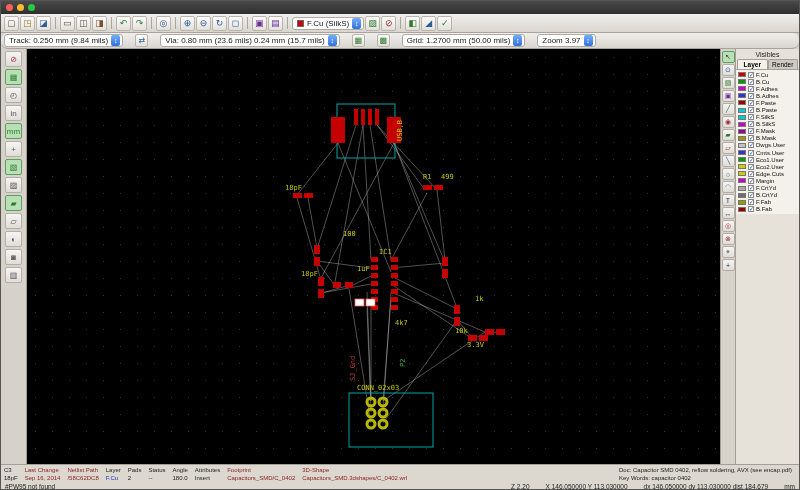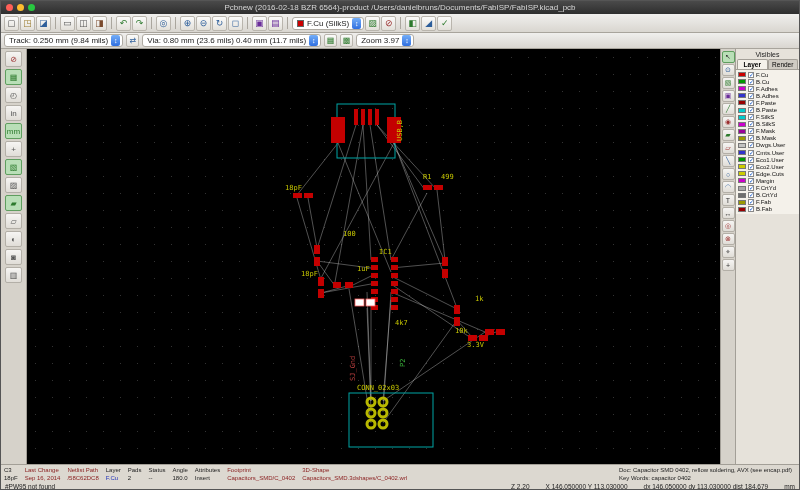--- a/index.html
+++ b/index.html
@@ -9,21 +9,21 @@
   
   .titlebar { height:13px; background:linear-gradient(#4a4a4a,#2e2e2e); display:flex; align-items:center; position:relative; }
   .traffic { position:absolute; left:5px; top:3px; display:flex; gap:4px; }
   .tl { width:7px; height:7px; border-radius:50%; display:inline-block; }
   .tl.red{ background:#ff5f57; } .tl.yel{ background:#febc2e; } .tl.grn{ background:#28c840; }
   .wtitle { flex:1; text-align:center; color:#d8d8d8; font-size:8px; white-space:nowrap; overflow:hidden; }
 
   
   .toolbar { background:linear-gradient(#f0efed,#d9d6d0); border-bottom:1px solid #a8a49c; display:flex; align-items:center; padding:0 3px; }
   .toolbar.top { height:19px; gap:1px; }
-  .toolbar.second { height:16px; gap:3px; }
+  .toolbar.second { height:16px; gap:12px;border-radius:7px; }
   .tbtn { width:15px; height:15px; border:1px solid #b9b5ad; border-radius:2px; background:linear-gradient(#fbfbfa,#e3e0da);
           display:flex; align-items:center; justify-content:center; font-size:9px; color:#444; cursor:default; }
   .tbtn.small { width:13px; height:13px; font-size:8px; }
   .sep { width:1px; height:12px; background:#aaa69e; margin:0 3px; }
   .combo { height:13px; background:#fff; border:1px solid #aeaaa2; border-radius:3px; font-size:8px; color:#222;
            display:flex; align-items:center; padding:0 2px 0 4px; gap:3px; white-space:nowrap; }
   .combo .arrows { width:9px; height:11px; border-radius:2px; background:linear-gradient(#74aef8,#2f6fe0); color:#fff;
                    font-size:7px; line-height:11px; text-align:center; }
   .cswatch { width:7px; height:7px; display:inline-block; border:1px solid #666; }
 
@@ -73,21 +73,20 @@
 <body>
 
 <div class="app">
 
   <div class="titlebar">
     <div class="traffic">
       <span class="tl red"></span>
       <span class="tl yel"></span>
       <span class="tl grn"></span>
     </div>
-    <div class="wtitle">Pcbnew (2016-02-18 BZR 6564)-product /Users/danielbruns/Documents/FabISP/FabISP.kicad_pcb</div>
   </div>
 
   <div class="toolbar top">
     <div id="tb-left" style="display:flex;align-items:center;gap:1px;">
         <div class="tbtn" style="color: rgb(85, 85, 85);">▢</div>
         <div class="tbtn" style="color: rgb(154, 123, 45);">◳</div>
         <div class="tbtn" style="color: rgb(45, 94, 154);">◪</div>
         <div class="sep"></div>
         <div class="tbtn" style="color: rgb(85, 85, 85);">▭</div>
         <div class="tbtn" style="color: rgb(85, 85, 85);">◫</div>
@@ -122,25 +121,29 @@
       </div>
   </div>
 
   <div class="toolbar second">
     <div class="combo">
       <span>Track: 0.250 mm (9.84 mils)</span>
       <span class="arrows">↕</span>
     </div>
     <div class="tbtn small" id="sec-icon-0" style="color: rgb(45, 94, 154);">⇄</div>
     <div class="combo">
-      <span>Via: 0.80 mm (23.6 mils) 0.40 mm (11.7 mils)</span>
+      <span>Via: 0.80 mm (23.6 mils) 0.24 mm (15.7 mils)</span>
       <span class="arrows">↕</span>
     </div>
     <div class="tbtn small" id="sec-icon-1" style="color: rgb(45, 122, 45);">▦</div>
     <div class="tbtn small" id="sec-icon-2" style="color: rgb(45, 122, 45);">▩</div>
+    <div class="combo">
+      <span>Grid: 1.2700 mm (50.00 mils)</span>
+      <span class="arrows">↕</span>
+    </div>
     <div class="combo">
       <span>Zoom 3.97</span>
       <span class="arrows">↕</span>
     </div>
   </div>
 
   <div class="main">
     <div class="lefttools" id="left-tools">
         <div class="lbtn" style="color: rgb(154, 45, 45);">⊘</div>
         <div class="lbtn active" style="color: rgb(45, 122, 45);">▦</div>

